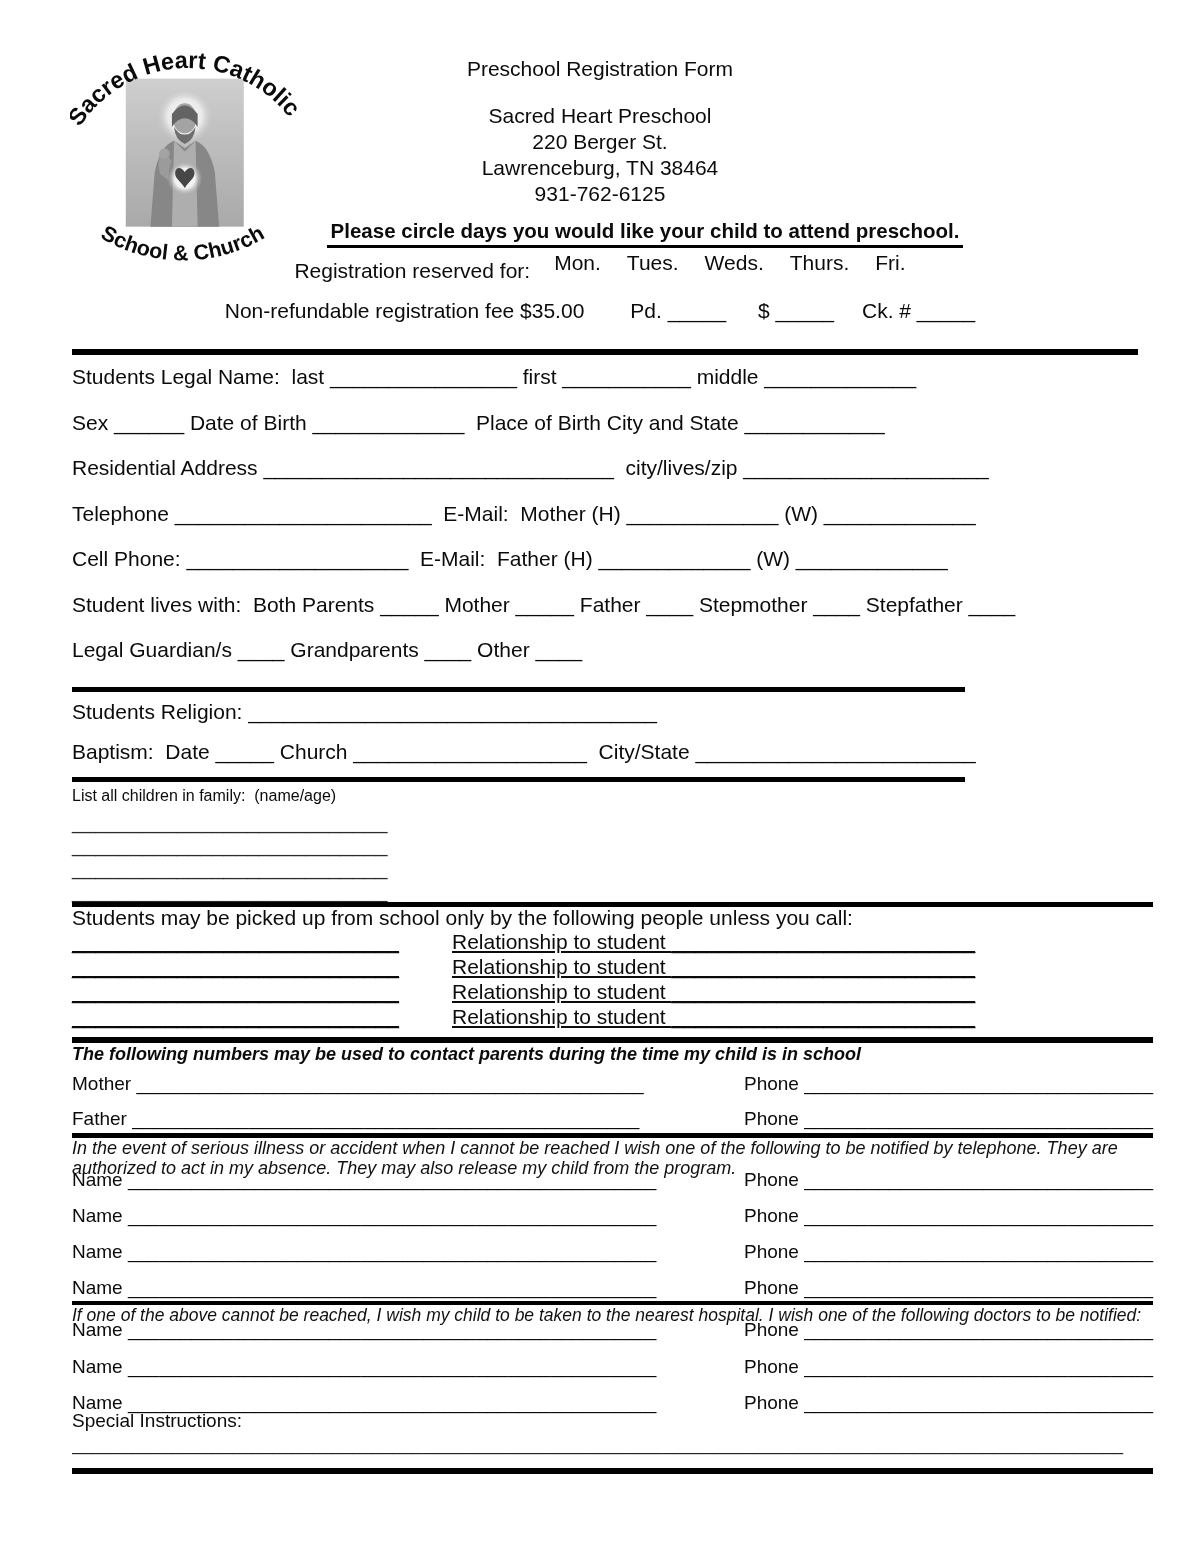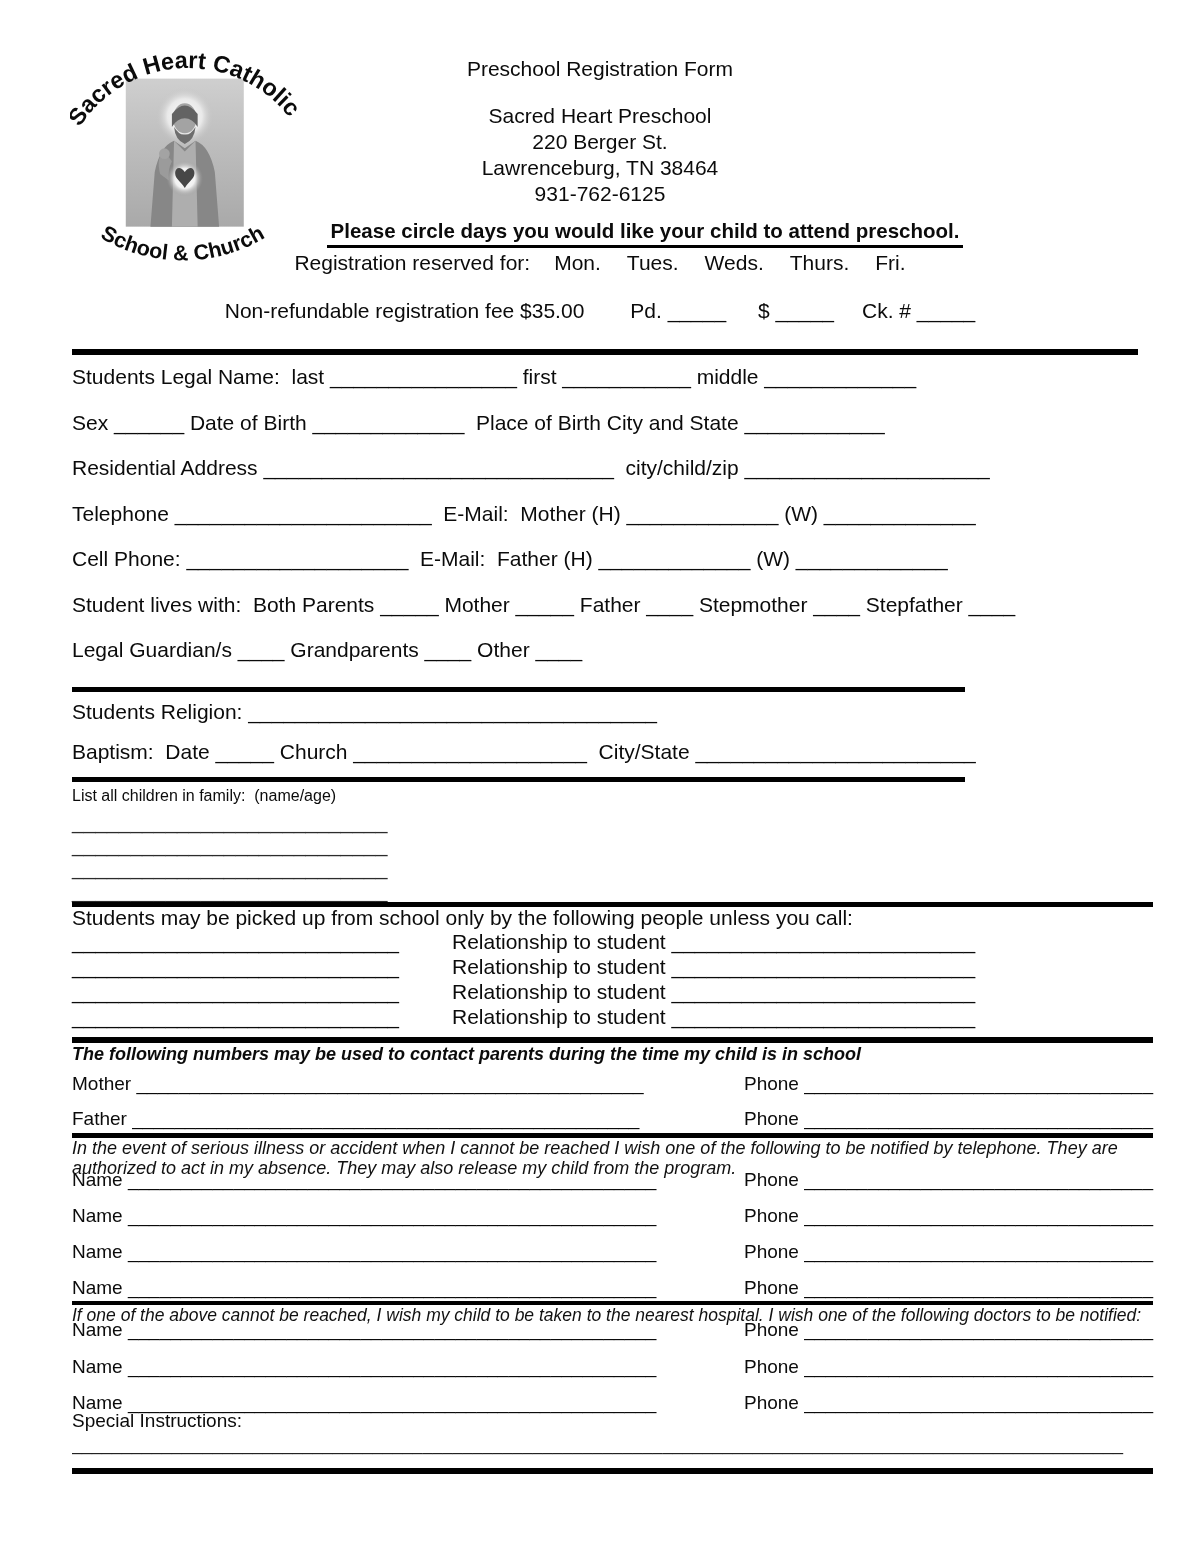--- a/index.html
+++ b/index.html
@@ -17,41 +17,41 @@
   
   .header-center{left:0;right:0;top:56px;text-align:center;font-size:21px;line-height:26px;}
   .school-block{left:0;right:0;top:103px;text-align:center;font-size:21px;line-height:26px;}
   .circle-heading-wrap{left:0;right:0;top:219px;text-align:center;}
   .circle-heading{
     display:inline-block;font-size:20.5px;font-weight:700;
     border-bottom:3px solid #000;padding:0 4px 2px 4px;margin-left:90px;
   }
   .reserved-row{left:0;right:0;top:251px;display:flex;justify-content:center;
     font-size:21px;line-height:24px;}
-  .reserved-label{margin-right:24px;}
+  .reserved-label{margin-right:24px;margin-top:8px;}
   .day{margin-right:26px;}
   .day:last-child{margin-right:0;}
   .fee-row{left:0;right:0;top:299px;display:flex;justify-content:center;
     font-size:21px;line-height:24px;}
   .fee-pd{margin-left:46px;text-align:center;}
   .fee-amt{margin-left:32px;}
   .fee-ck{margin-left:28px;}
   
   .rule{background:#000;}
   
   .secA{left:72px;top:354px;font-size:21px;}
   .secA .line{line-height:45.5px;height:45.5px;}
   .religion{left:72px;top:692px;font-size:21px;}
   .religion .line{line-height:40px;height:40px;}
   .children-title{left:72px;top:783px;font-size:16px;line-height:26px;}
   .children-blanks{left:72px;top:810px;font-size:21px;color:#2c2c2c;}
   .children-blanks .line{line-height:23px;height:23px;}
   .pickup-title{left:72px;top:906px;font-size:21px;line-height:24px;}
   .pickup-rows{left:72px;top:929px;font-size:21px;}
-  .pickup-row{display:flex;line-height:25px;height:25px;}
+  .pickup-row{display:flex;line-height:25px;height:25px;text-decoration:underline;}
   .pickup-left{width:380px;}
   
   .contact-heading{left:72px;top:1044px;font-size:18px;font-weight:700;font-style:italic;line-height:20px;}
   .np-rows{left:72px;font-size:19px;}
   .np-row{display:flex;}
   .np-left{width:672px;}
   .rows-parents{top:1066px;}
   .rows-parents .np-row{line-height:35px;height:35px;}
   .rows-emergency{top:1162px;}
   .rows-emergency .np-row{line-height:36px;height:36px;}
@@ -139,21 +139,21 @@
     <span class="fee-pd">Pd. _____</span>
     <span class="fee-amt">$ _____</span>
     <span class="fee-ck">Ck. # _____</span>
   </div>
 
   <div class="abs rule" style="left:72px;top:349px;width:1066px;height:6px;"></div>
 
   <div class="abs secA">
     <div class="line pre">Students Legal Name:  last ________________ first ___________ middle _____________</div>
     <div class="line pre">Sex ______ Date of Birth _____________  Place of Birth City and State ____________</div>
-    <div class="line pre">Residential Address ______________________________  city/child/zip _____________________</div>
+    <div class="line pre">Residential Address ______________________________  city/lives/zip _____________________</div>
     <div class="line pre">Telephone ______________________  E-Mail:  Mother (H) _____________ (W) _____________</div>
     <div class="line pre">Cell Phone: ___________________  E-Mail:  Father (H) _____________ (W) _____________</div>
     <div class="line pre">Student lives with:  Both Parents _____ Mother _____ Father ____ Stepmother ____ Stepfather ____</div>
     <div class="line pre">Legal Guardian/s ____ Grandparents ____ Other ____</div>
   </div>
 
   <div class="abs rule" style="left:72px;top:687px;width:893px;height:5px;"></div>
 
   <div class="abs religion">
     <div class="line pre">Students Religion: ___________________________________</div>

